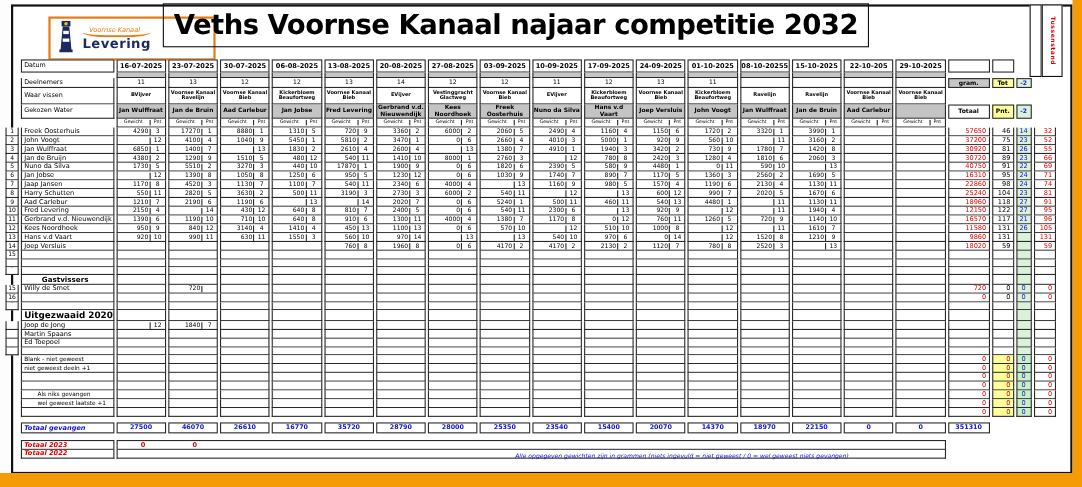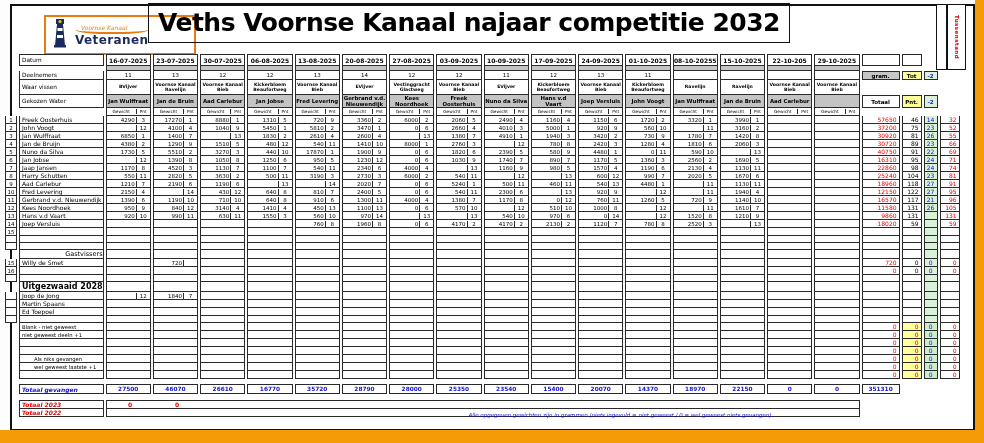--- a/index.html
+++ b/index.html
@@ -41,21 +41,21 @@
   .nr{font-size:5.5px}
   .pairwrap{display:flex;height:100%;align-items:center}
   .gw{flex:1;text-align:right;padding-right:1px;font-size:5.5px}
   .pt{width:13px;border-left:1px solid #2a2a2a;text-align:center;font-size:5.5px;align-self:stretch;display:flex;align-items:center;justify-content:center}
   .hgw{flex:1;text-align:center;font-size:4.3px}
   .hpt{width:13px;border-left:1px solid #2a2a2a;text-align:center;font-size:4.3px;align-self:stretch;display:flex;align-items:center;justify-content:center}
   .tg{color:#e80000;text-align:right;padding-right:2px}
   .tp{text-align:right;padding-right:2px}
   .tm{color:#1212d2}
   .ts{color:#e80000;text-align:right;padding-right:2px}
-  .sect{font-weight:normal;font-size:6.5px;text-align:right;padding-left:4px;white-space:nowrap}
+  .sect{font-weight:bold;font-size:6.5px;text-align:left;padding-left:18px;white-space:nowrap}
   .sectbig{font-weight:bold;font-size:8px;text-align:left;padding-left:2px;white-space:nowrap;overflow:visible}
   .util{font-size:5.3px;text-align:left;padding-left:2px;white-space:nowrap}
   .ind{padding-left:14px}
   .gevval{color:#1212d2;font-weight:bold;font-size:5.8px}
   .gevlbl{color:#1212d2;font-weight:bold;font-style:italic;font-size:6px;text-align:left;padding-left:2px}
   .histlbl{color:#e80000;font-weight:bold;font-style:italic;font-size:6px;text-align:left;padding-left:2px}
   .histslots{display:flex;height:100%;align-items:center}
   .histslots span{width:47px;text-align:center;color:#e80000;font-weight:bold;font-size:6px}
   .shead{font-size:5.5px;font-weight:bold}
 </style>
@@ -70,21 +70,21 @@
       <polygon points="8,7 14,7 16,29 6,29" fill="#1b2a5e"></polygon>
       <rect x="7" y="2" width="8" height="5" fill="#1b2a5e"></rect>
       <rect x="5" y="28" width="12" height="2.5" fill="#1b2a5e"></rect>
       <rect x="8.5" y="11" width="5" height="3" fill="#fff"></rect>
       <rect x="8" y="18" width="6" height="3" fill="#fff"></rect>
       <circle cx="11" cy="4.5" r="1.6" fill="#f4c20d"></circle>
     </svg>
   </span>
   <span class="txt">
     <span class="l1">Voornse Kanaal</span>
-    <span class="l2">Veteranen</span>
+    <span class="l2">Levering</span>
   </span>
 </div>
 
 <div class="titlebox">Veths Voornse Kanaal najaar competitie 2032</div>
 
 <div class="sidebox"></div>
 <div class="sidelabel">
   <span>Tussenstand</span>
 </div>
 
@@ -2517,21 +2517,21 @@
             <span class="pt"></span>
           </div>
         </td>
         <td class="b tg"></td>
         <td class="b tp"></td>
         <td class="b tm green"></td>
         <td class="b ts"></td>
       </tr>
       <tr style="height: 10px;">
         <td class="nb"></td>
-        <td class="b sectbig">Uitgezwaaid 2028</td>
+        <td class="b sectbig">Uitgezwaaid 2020</td>
         <td class="b">
           <div class="pairwrap">
             <span class="gw"></span>
             <span class="pt"></span>
           </div>
         </td>
         <td class="b">
           <div class="pairwrap">
             <span class="gw"></span>
             <span class="pt"></span>

